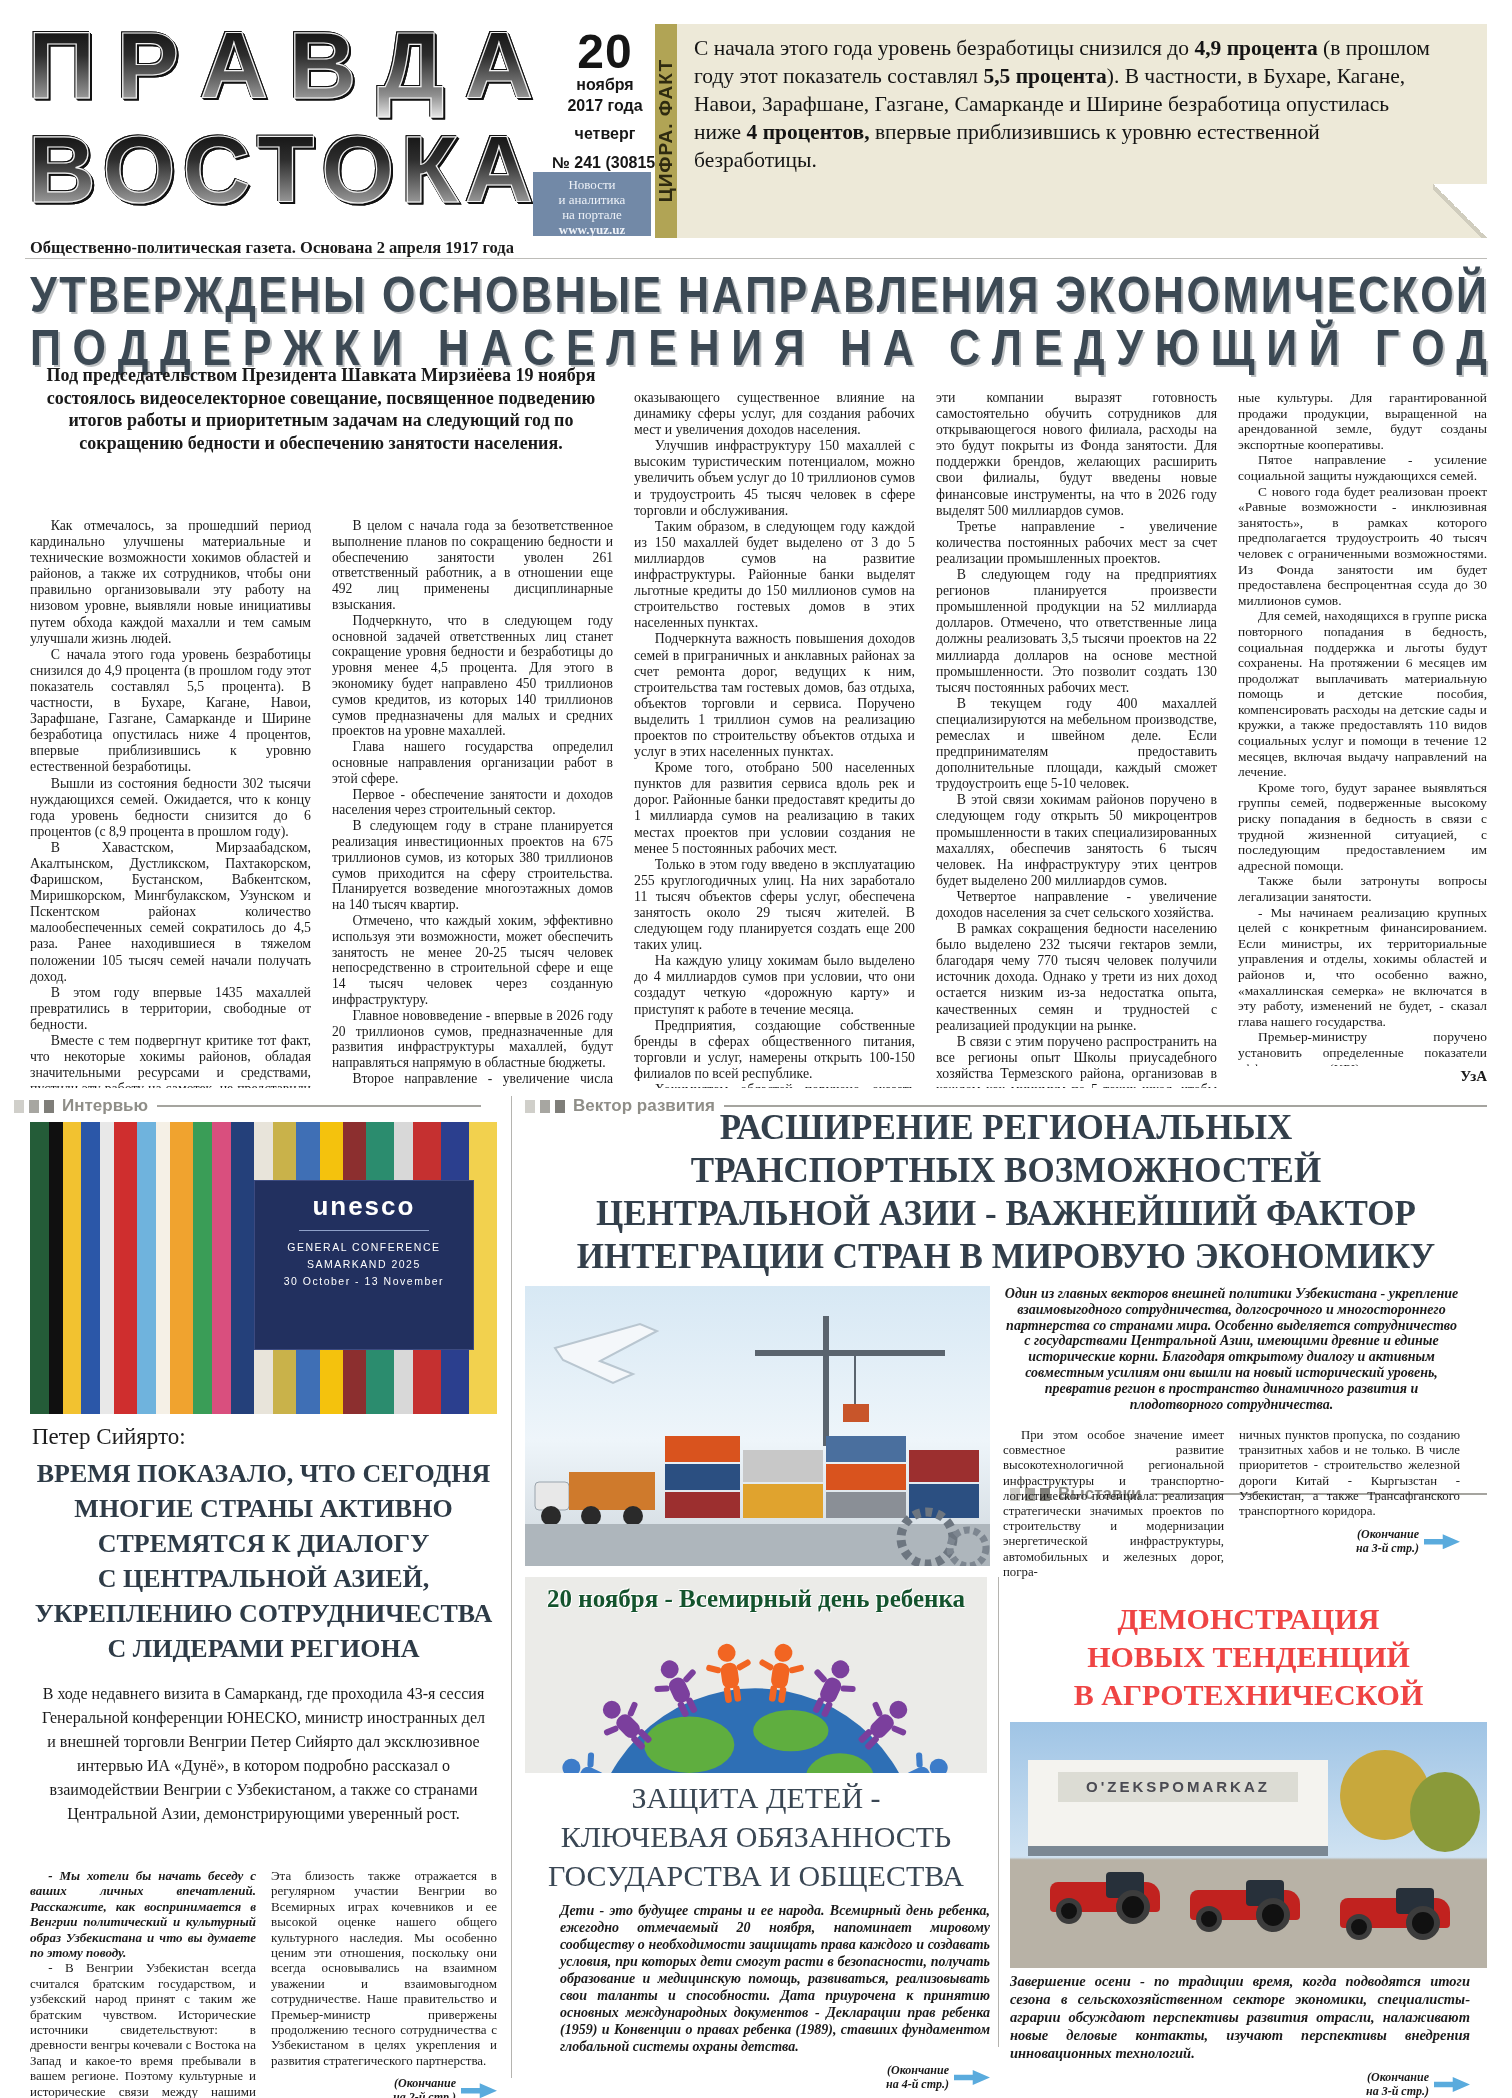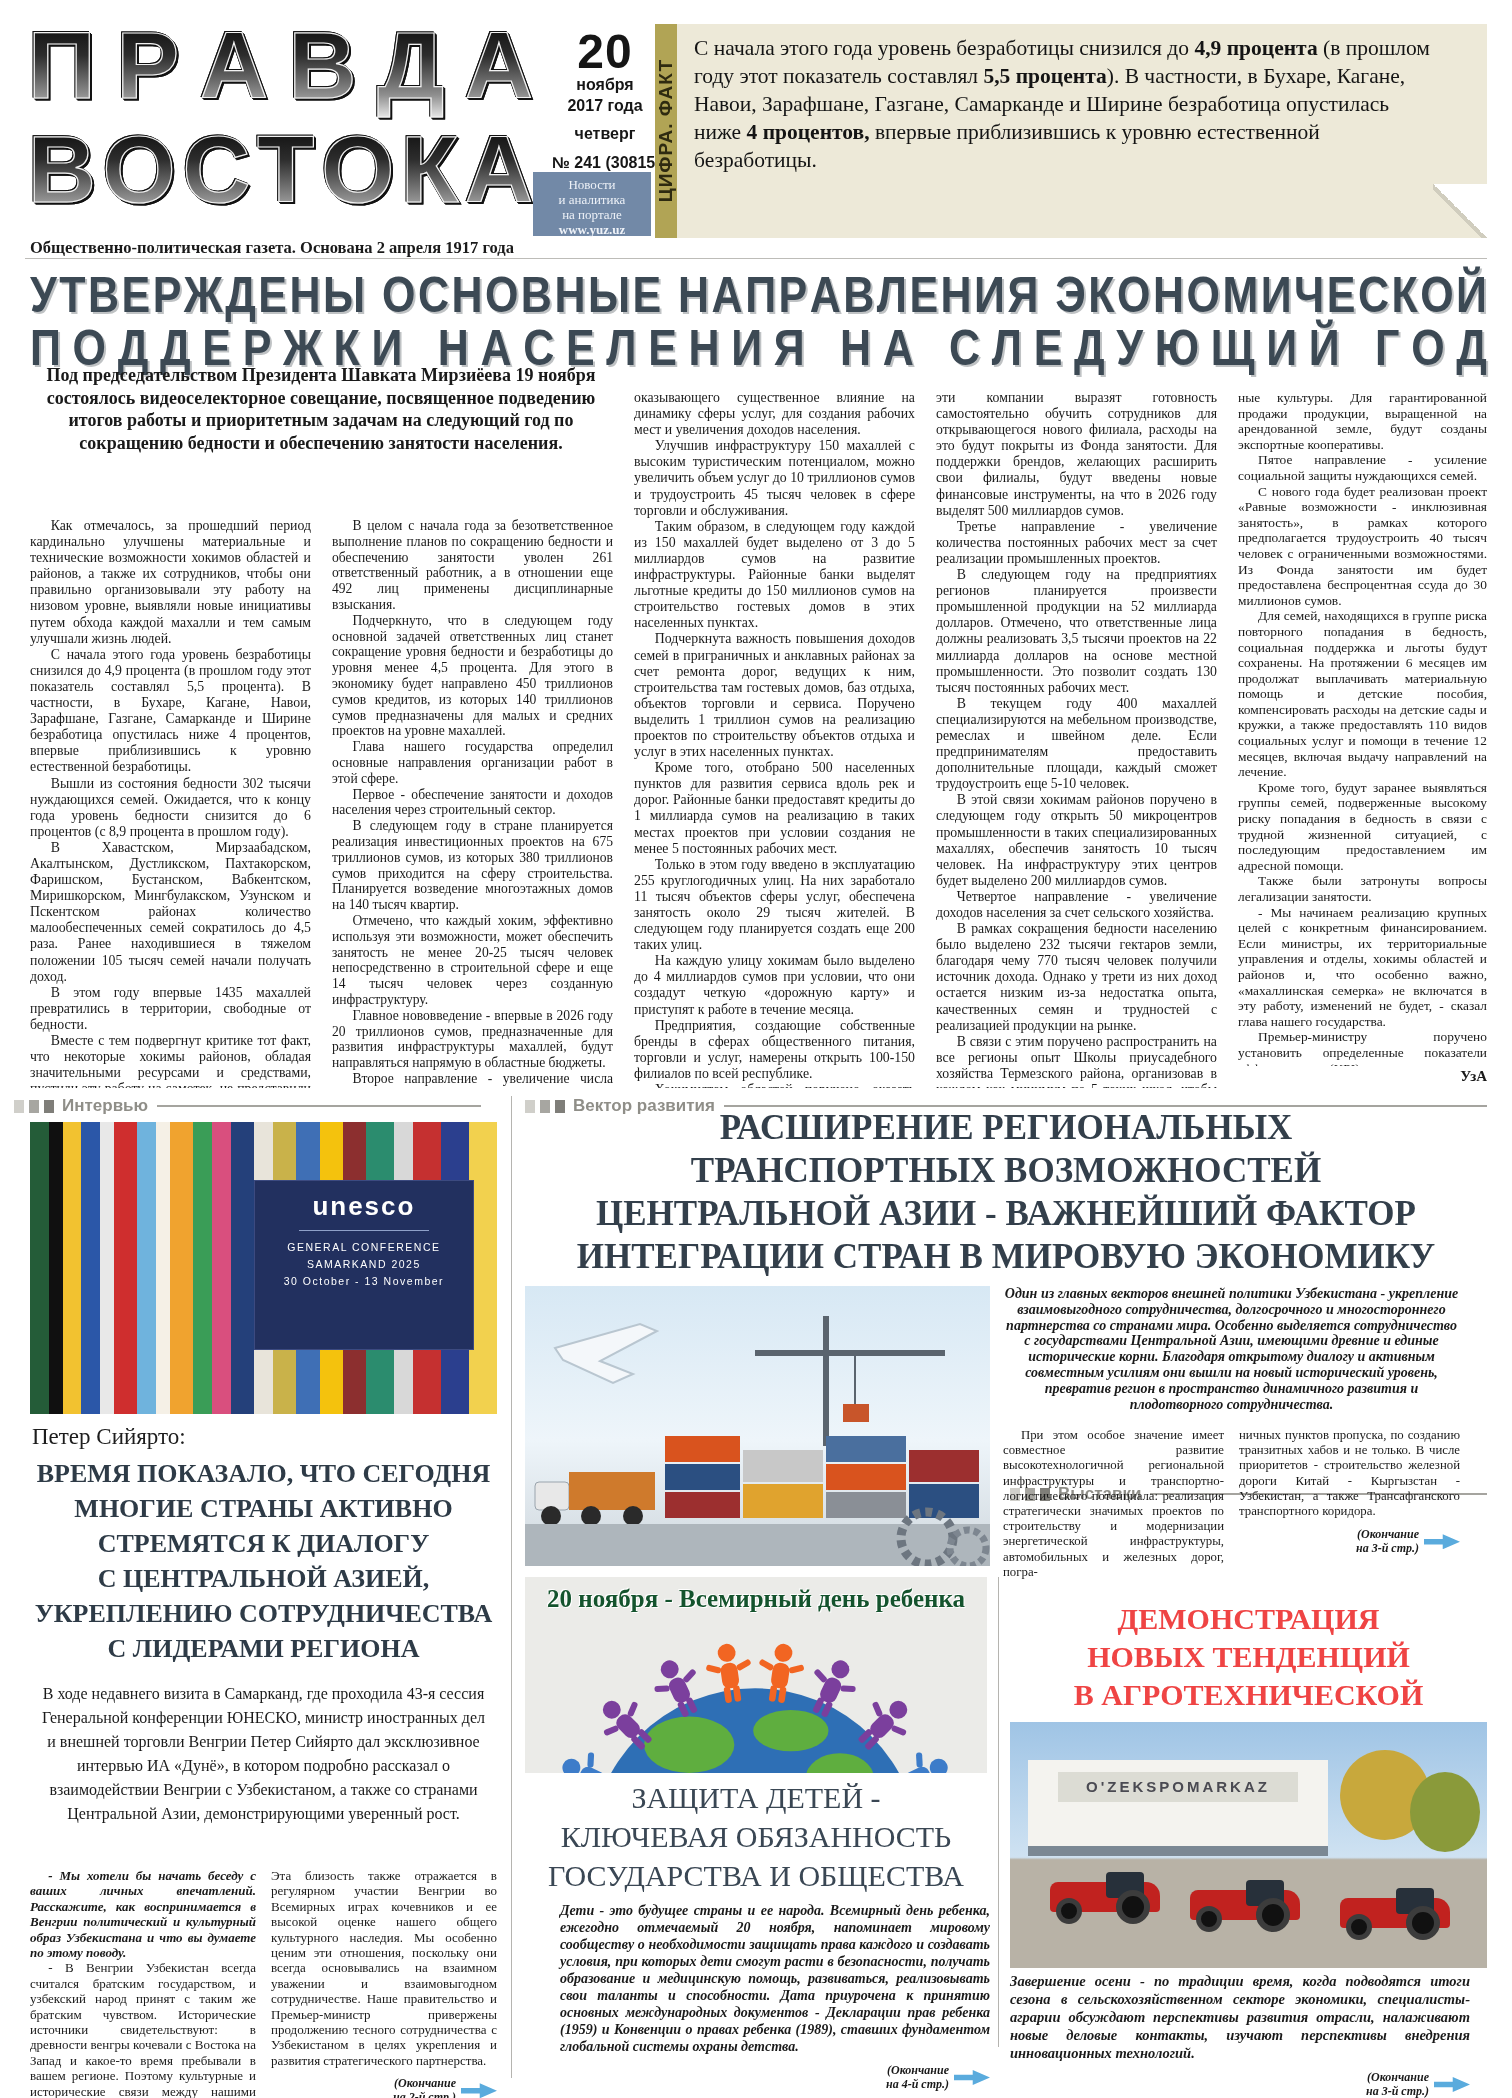--- a/index.html
+++ b/index.html
@@ -299,21 +299,21 @@
       <p>Только в этом году введено в эксплуатацию 255 круглогодичных улиц. На них заработало 11 тысяч объектов сферы услуг, обеспечена занятость около 29 тысяч жителей. В следующем году планируется создать еще 200 таких улиц.</p>
       <p>На каждую улицу хокимам было выделено до 4 миллиардов сумов при условии, что они создадут четкую «дорожную карту» и приступят к работе в течение месяца.</p>
       <p>Предприятия, создающие собственные бренды в сферах общественного питания, торговли и услуг, намерены открыть 100-150 филиалов по всей республике.</p>
       <p>Хокимиятам областей поручено оказать содействие национальным брендам в этом деле. Если</p>
     </div>
   <div id="col4" class="col">
       <p class="cont">эти компании выразят готовность самостоятельно обучить сотрудников для открывающегося нового филиала, расходы на это будут покрыты из Фонда занятости. Для поддержки брендов, желающих расширить свои филиалы, будут введены новые финансовые инструменты, на что в 2026 году выделят 500 миллиардов сумов.</p>
       <p>Третье направление - увеличение количества постоянных рабочих мест за счет реализации промышленных проектов.</p>
       <p>В следующем году на предприятиях регионов планируется произвести промышленной продукции на 52 миллиарда долларов. Отмечено, что ответственные лица должны реализовать 3,5 тысячи проектов на 22 миллиарда долларов на основе местной промышленности. Это позволит создать 130 тысяч постоянных рабочих мест.</p>
       <p>В текущем году 400 махаллей специализируются на мебельном производстве, ремеслах и швейном деле. Если предпринимателям предоставить дополнительные площади, каждый сможет трудоустроить еще 5-10 человек.</p>
-      <p>В этой связи хокимам районов поручено в следующем году открыть 50 микроцентров промышленности в таких специализированных махаллях, обеспечив занятость 10 тысяч человек. На инфраструктуру этих центров будет выделено 200 миллиардов сумов.</p>
+      <p>В этой связи хокимам районов поручено в следующем году открыть 50 микроцентров промышленности в таких специализированных махаллях, обеспечив занятость 6 тысяч человек. На инфраструктуру этих центров будет выделено 200 миллиардов сумов.</p>
       <p>Четвертое направление - увеличение доходов населения за счет сельского хозяйства.</p>
       <p>В рамках сокращения бедности населению было выделено 232 тысячи гектаров земли, благодаря чему 770 тысяч человек получили источник дохода. Однако у трети из них доход остается низким из-за недостатка опыта, качественных семян и трудностей с реализацией продукции на рынке.</p>
       <p>В связи с этим поручено распространить на все регионы опыт Школы приусадебного хозяйства Термезского района, организовав в каждом как минимум по 5 таких школ, чтобы обучать людей, арендующих землю, выращивать высокодоход-</p>
     </div>
   <div id="col5" class="col">
       <p class="cont">ные культуры. Для гарантированной продажи продукции, выращенной на арендованной земле, будут созданы экспортные кооперативы.</p>
       <p>Пятое направление - усиление социальной защиты нуждающихся семей.</p>
       <p>С нового года будет реализован проект «Равные возможности - инклюзивная занятость», в рамках которого предполагается трудоустроить 40 тысяч человек с ограниченными возможностями. Из Фонда занятости им будет предоставлена беспроцентная ссуда до 30 миллионов сумов.</p>
       <p>Для семей, находящихся в группе риска повторного попадания в бедность, социальная поддержка и льготы будут сохранены. На протяжении 6 месяцев им продолжат выплачивать материальную помощь и детские пособия, компенсировать расходы на детские сады и кружки, а также предоставлять 110 видов социальных услуг и помощи в течение 12 месяцев, включая выдачу направлений на лечение.</p>
       <p>Кроме того, будут заранее выявляться группы семей, подверженные высокому риску попадания в бедность в связи с трудной жизненной ситуацией, с последующим предоставлением им адресной помощи.</p>

